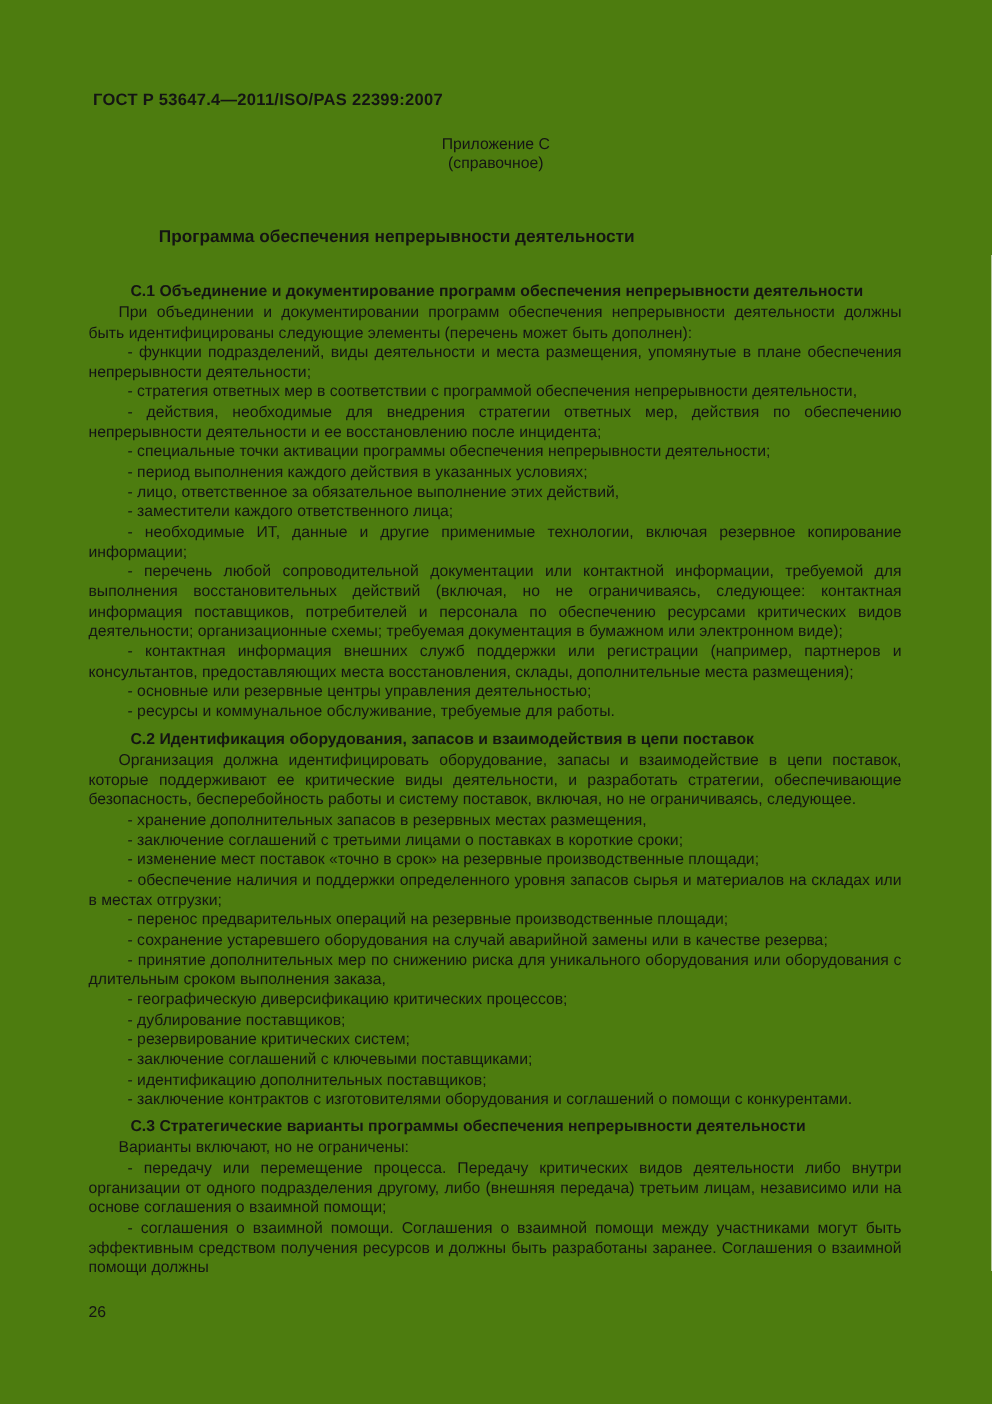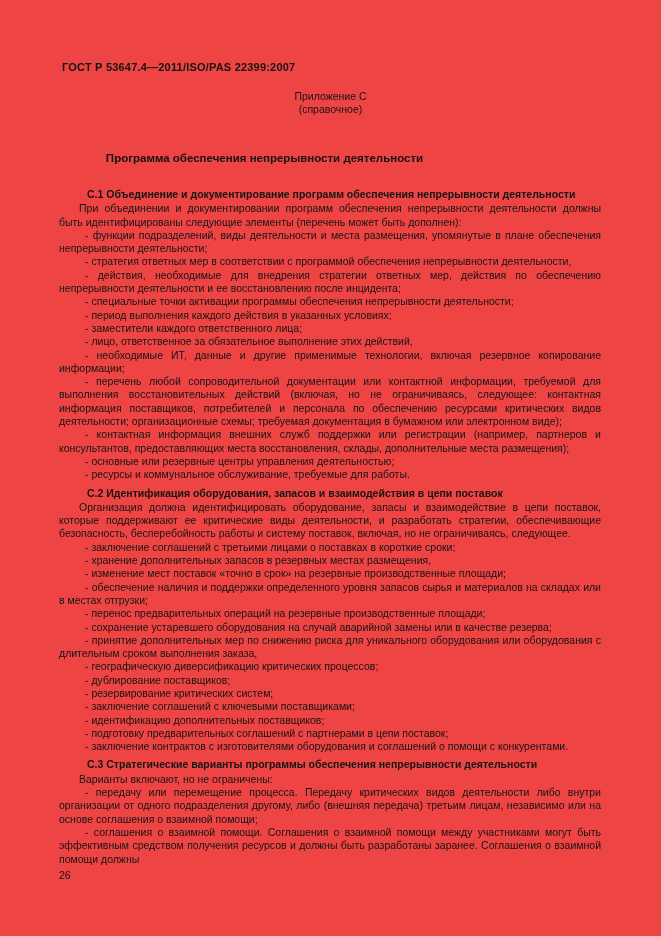--- a/index.html
+++ b/index.html
@@ -4,21 +4,21 @@
 <style>
   html, body {
     margin: 0;
     padding: 0;
     background: #ffffff;
   }
   .page {
     position: relative;
     width: 661px;
     height: 936px;
-    background: #ef4444;
+    background: #4d7c0f;
     color: #141414;
     font-family: "Liberation Sans", "DejaVu Sans", sans-serif;
     overflow: hidden;
   }
   .doc-header {
     position: absolute;
     left: 62px;
     top: 61px;
     font-size: 11px;
     font-weight: bold;
@@ -90,42 +90,41 @@
   <h1 class="doc-title">Программа обеспечения непрерывности деятельности</h1>
 
   <div class="content" id="sections">
       <div class="section-heading">С.1  Объединение и документирование программ обеспечения непрерывности деятельности</div>
       <p class="paragraph">При объединении и документировании программ обеспечения непрерывности деятельности должны быть идентифицированы следующие элементы (перечень может быть дополнен):</p>
       <p class="list-item">- функции подразделений, виды деятельности и места размещения, упомянутые в плане обеспечения непрерывности деятельности;</p>
       <p class="list-item">- стратегия ответных мер в соответствии с программой обеспечения непрерывности деятельности,</p>
       <p class="list-item">- действия, необходимые для внедрения стратегии ответных мер, действия по обеспечению непрерывности деятельности и ее восстановлению после инцидента;</p>
       <p class="list-item">- специальные точки активации программы обеспечения непрерывности деятельности;</p>
       <p class="list-item">- период выполнения каждого действия в указанных условиях;</p>
+      <p class="list-item">- лицо, ответственное за обязательное выполнение этих действий,</p>
       <p class="list-item">- заместители каждого ответственного лица;</p>
-      <p class="list-item">- лицо, ответственное за обязательное выполнение этих действий,</p>
       <p class="list-item">- необходимые ИТ, данные и другие применимые технологии, включая резервное копирование информации;</p>
       <p class="list-item">- перечень любой сопроводительной документации или контактной информации, требуемой для выполнения восстановительных действий (включая, но не ограничиваясь, следующее: контактная информация поставщиков, потребителей и персонала по обеспечению ресурсами критических видов деятельности; организационные схемы; требуемая документация в бумажном или электронном виде);</p>
       <p class="list-item">- контактная информация внешних служб поддержки или регистрации (например, партнеров и консультантов, предоставляющих места восстановления, склады, дополнительные места размещения);</p>
       <p class="list-item">- основные или резервные центры управления деятельностью;</p>
       <p class="list-item">- ресурсы и коммунальное обслуживание, требуемые для работы.</p>
       <div class="section-heading">С.2  Идентификация оборудования, запасов и взаимодействия в цепи поставок</div>
       <p class="paragraph">Организация должна идентифицировать оборудование, запасы и взаимодействие в цепи поставок, которые поддерживают ее критические виды деятельности, и разработать стратегии, обеспечивающие безопасность, бесперебойность работы и систему поставок, включая, но не ограничиваясь, следующее.</p>
+      <p class="list-item">- хранение дополнительных запасов в резервных местах размещения,</p>
       <p class="list-item">- заключение соглашений с третьими лицами о поставках в короткие сроки;</p>
-      <p class="list-item">- хранение дополнительных запасов в резервных местах размещения,</p>
       <p class="list-item">- изменение мест поставок «точно в срок» на резервные производственные площади;</p>
       <p class="list-item">- обеспечение наличия и поддержки определенного уровня запасов сырья и материалов на складах или в местах отгрузки;</p>
       <p class="list-item">- перенос предварительных операций на резервные производственные площади;</p>
       <p class="list-item">- сохранение устаревшего оборудования на случай аварийной замены или в качестве резерва;</p>
       <p class="list-item">- принятие дополнительных мер по снижению риска для уникального оборудования или оборудования с длительным сроком выполнения заказа,</p>
       <p class="list-item">- географическую диверсификацию критических процессов;</p>
       <p class="list-item">- дублирование поставщиков;</p>
       <p class="list-item">- резервирование критических систем;</p>
       <p class="list-item">- заключение соглашений с ключевыми поставщиками;</p>
       <p class="list-item">- идентификацию дополнительных поставщиков;</p>
-      <p class="list-item">- подготовку предварительных соглашений с партнерами в цепи поставок;</p>
       <p class="list-item">- заключение контрактов с изготовителями оборудования и соглашений о помощи с конкурентами.</p>
       <div class="section-heading">С.3  Стратегические варианты программы обеспечения непрерывности деятельности</div>
       <p class="paragraph">Варианты включают, но не ограничены:</p>
       <p class="list-item">- передачу или перемещение процесса. Передачу критических видов деятельности либо внутри организации от одного подразделения другому, либо (внешняя передача) третьим лицам, независимо или на основе соглашения о взаимной помощи;</p>
       <p class="list-item">- соглашения о взаимной помощи. Соглашения о взаимной помощи между участниками могут быть эффективным средством получения ресурсов и должны быть разработаны заранее. Соглашения о взаимной помощи должны</p>
     </div>
 
   <div class="page-number">26</div>
 </div>
 

